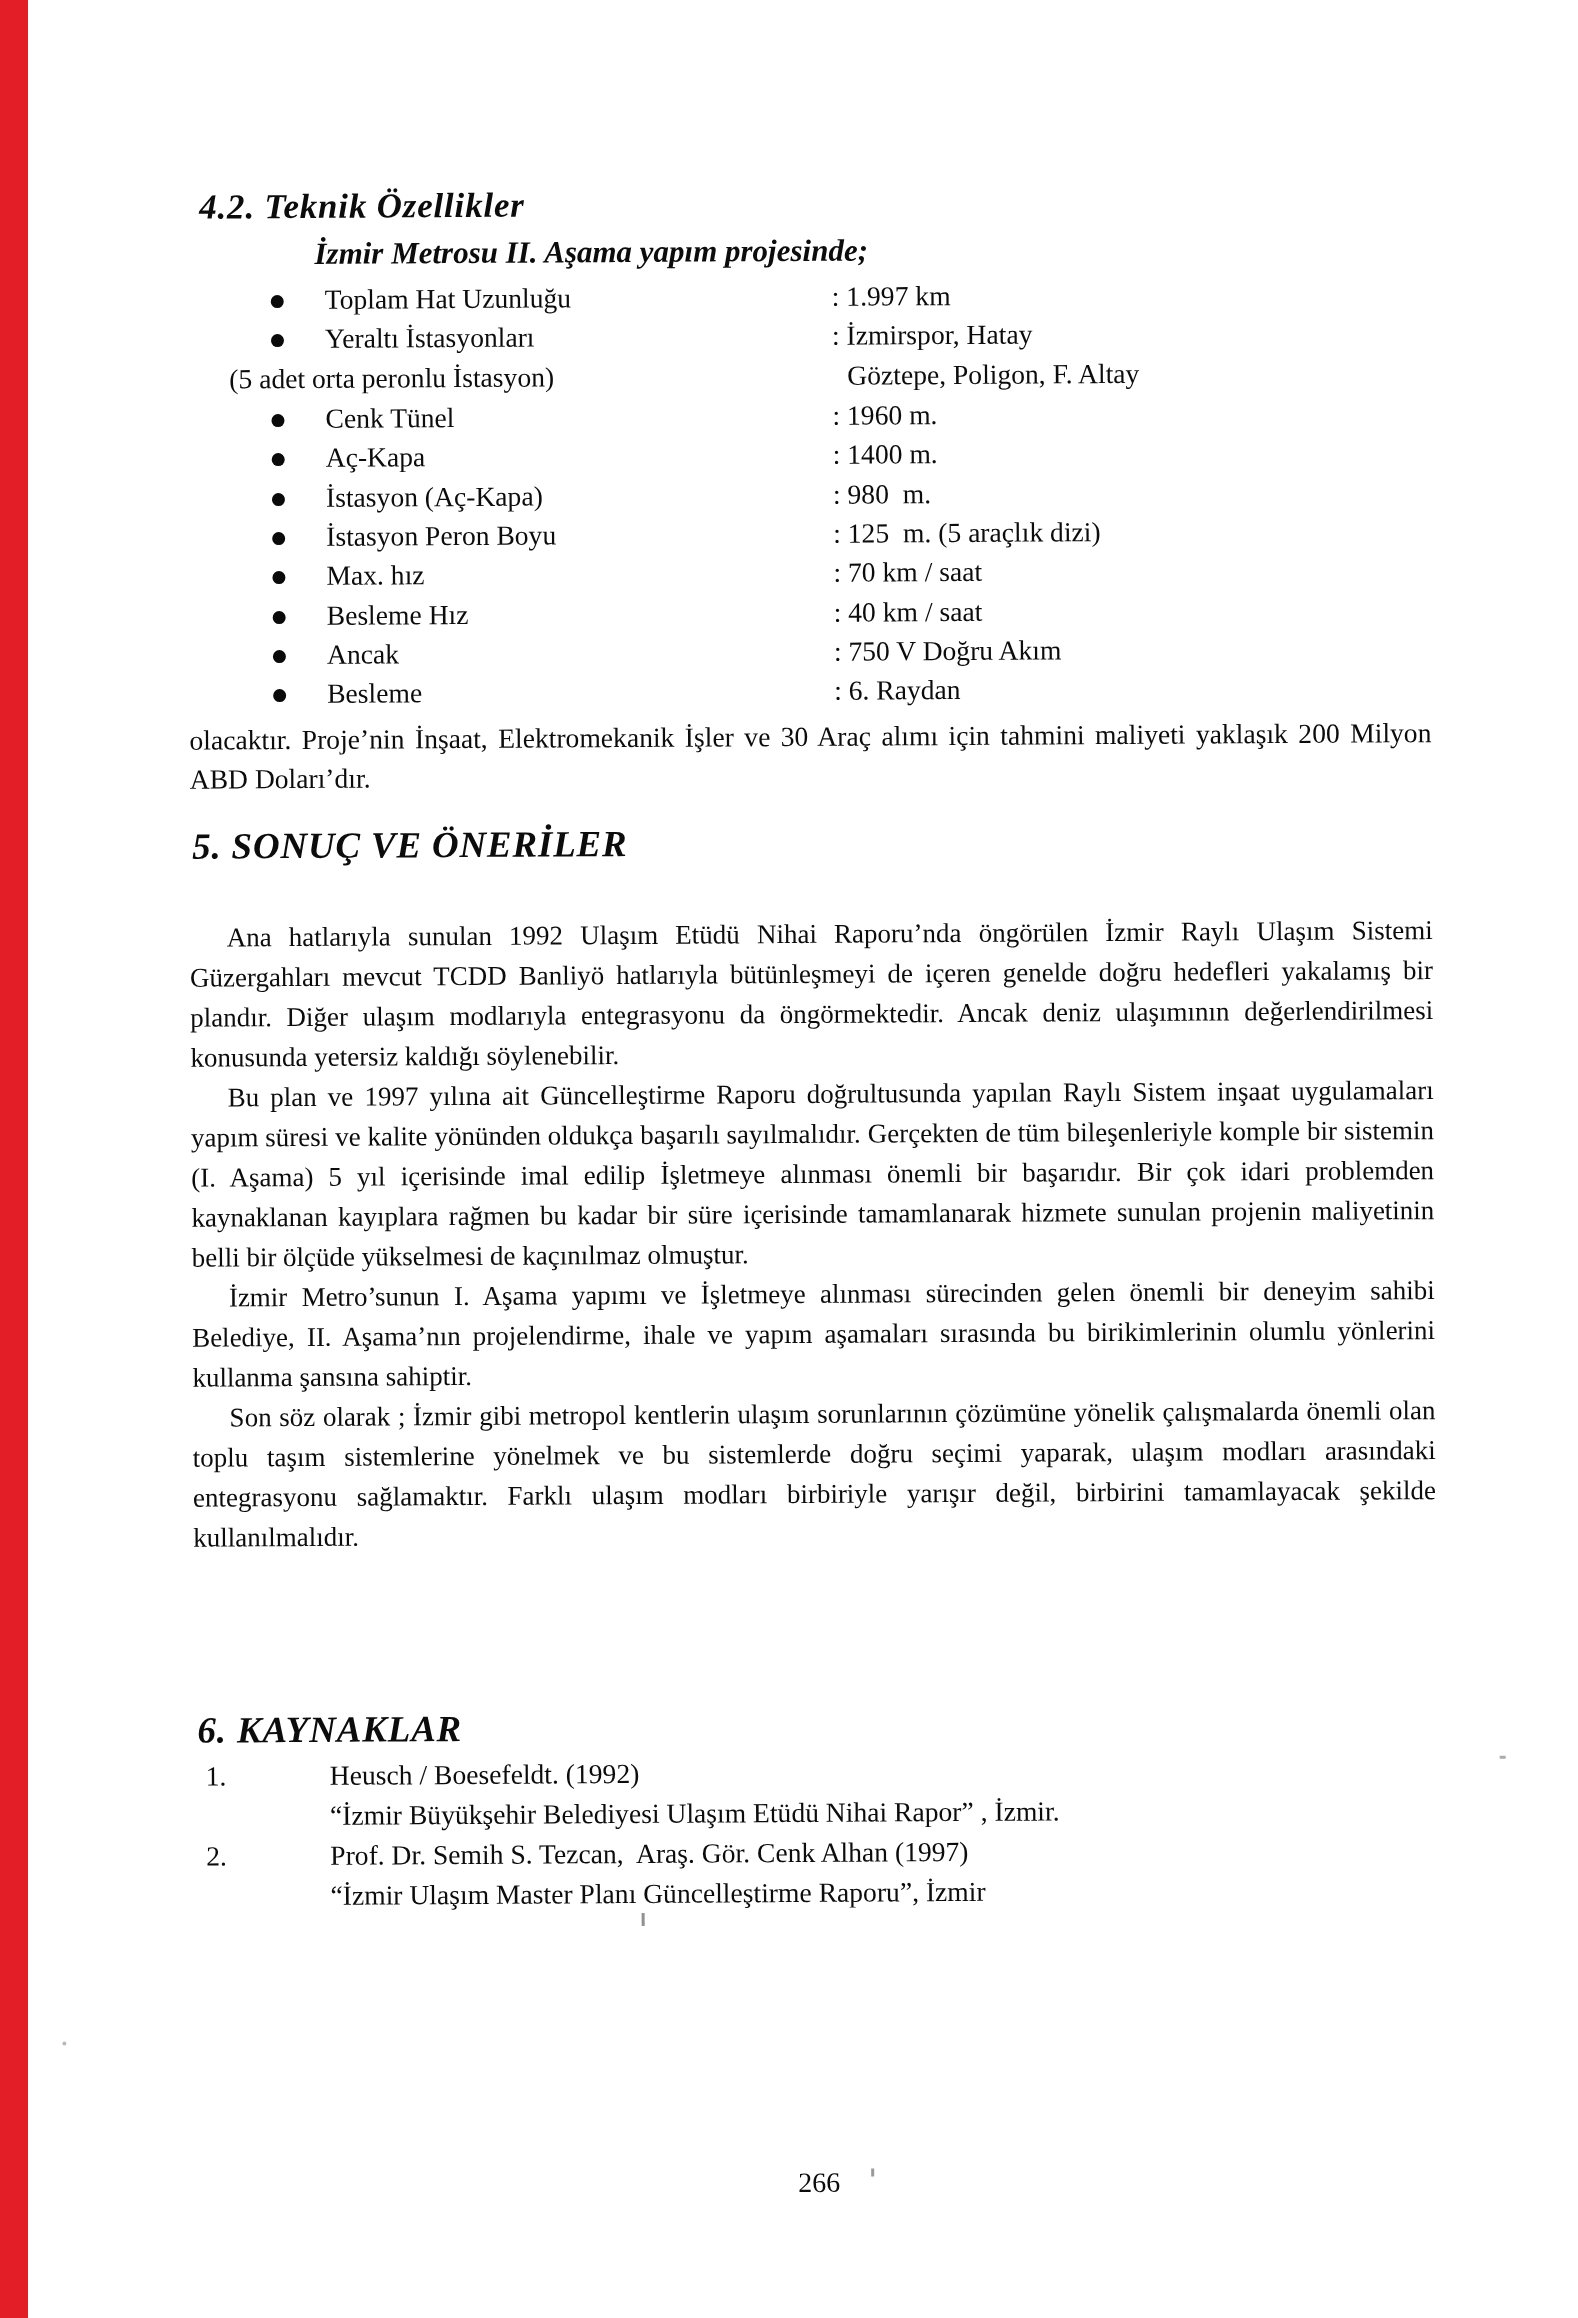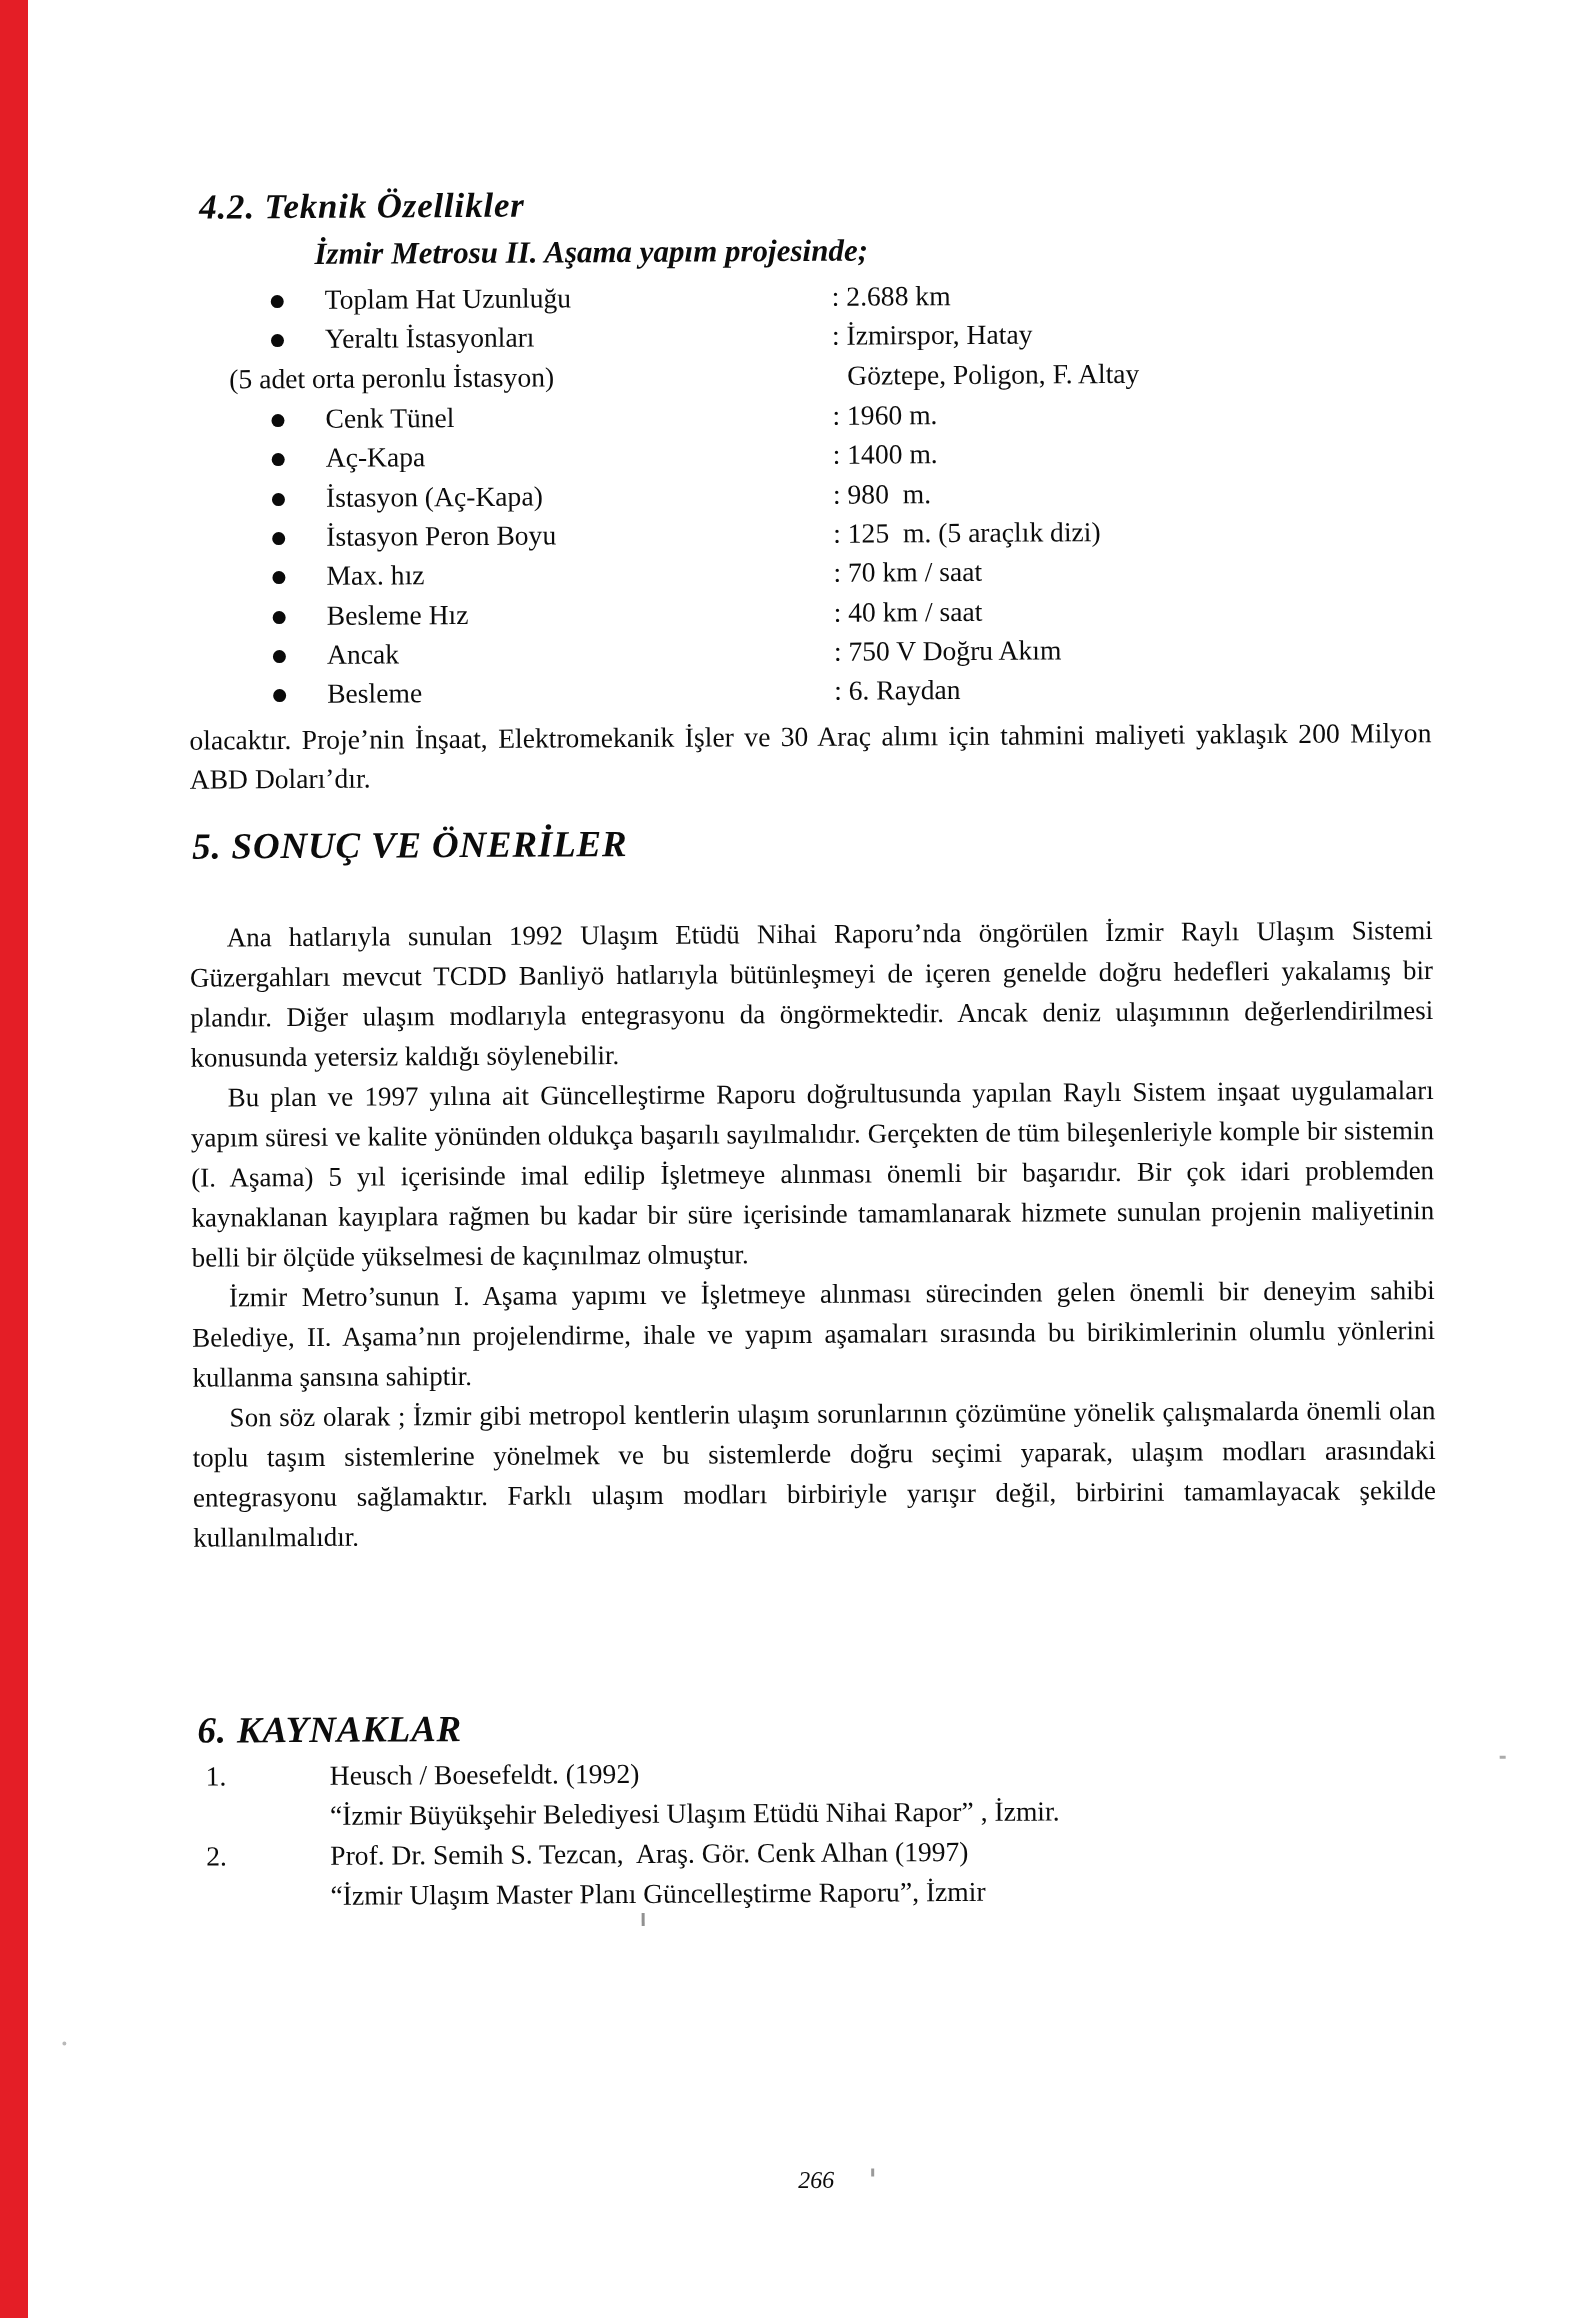--- a/index.html
+++ b/index.html
@@ -38,21 +38,21 @@
             font-size:27px;line-height:40px;text-align:justify;}
   .bodytext p{margin:0;text-indent:37px;}
 
   .refs{position:absolute;left:192px;top:1753px;width:1270px;
         font-size:27.6px;line-height:40px;}
   .ref{position:relative;}
   .refnum{position:absolute;left:10px;top:0;white-space:pre;}
   .reflines{margin-left:134px;}
   .refline{white-space:pre;}
 
-  .pagenum{position:absolute;left:792px;top:2167px;font-size:24px;white-space:pre;font-style:italic;}
+  .pagenum{position:absolute;left:792px;top:2167px;font-size:28px;white-space:pre;}
 
   .speck{position:absolute;background:#a8a8a8;}
   .speck1{left:57px;top:2037px;width:4.2px;height:4.2px;border-radius:50%;background:#b9b9b9;}
   .speck2{left:865px;top:2169px;width:3.3px;height:8.4px;background:#9a9a9a;}
   .speck3{left:637px;top:1912px;width:2.5px;height:12.5px;background:#919191;}
   .speck4{left:1496px;top:1760px;width:5.8px;height:2.5px;background:#ababab;}
 </style>
 </head>
 <body>
 
@@ -60,21 +60,21 @@
 
 <div class="page">
 
   <div class="h42">4.2. Teknik Özellikler</div>
   <div class="hsub">İzmir Metrosu II. Aşama yapım projesinde;</div>
 
   <div class="speclist">
     <div class="spec-row" style="top:281px">
       <span class="sb"></span>
       <span class="sl">Toplam Hat Uzunluğu</span>
-      <span class="sv">: 2.688 km</span>
+      <span class="sv">: 1.997 km</span>
     </div>
     <div class="spec-row" style="top:320px">
       <span class="sb"></span>
       <span class="sl">Yeraltı İstasyonları</span>
       <span class="sv">: İzmirspor, Hatay</span>
     </div>
     <div class="spec-row cont" style="top:360px">
 
       <span class="sl">(5 adet orta peronlu İstasyon)</span>
       <span class="sv">Göztepe, Poligon, F. Altay</span>

